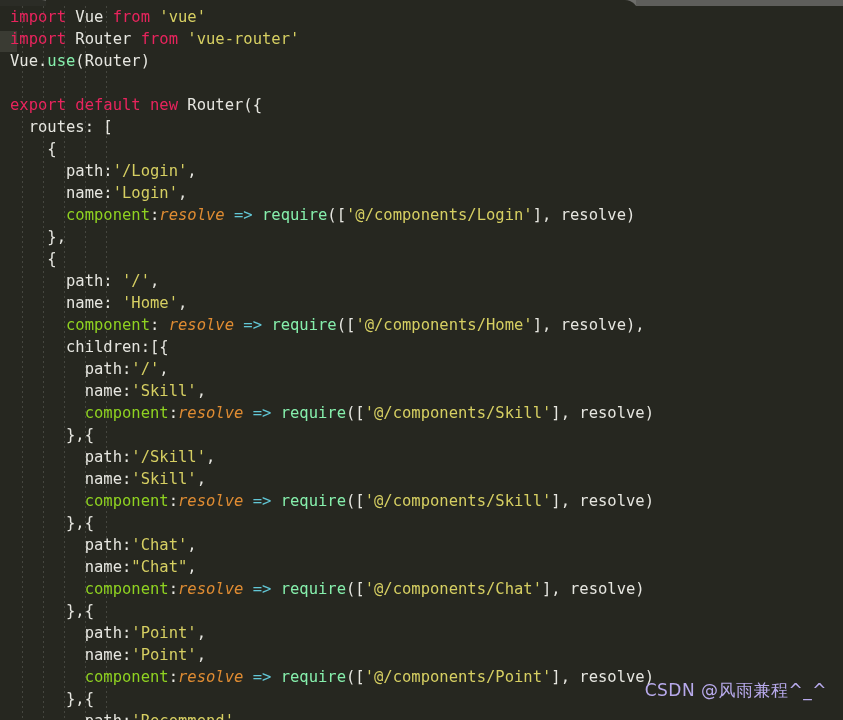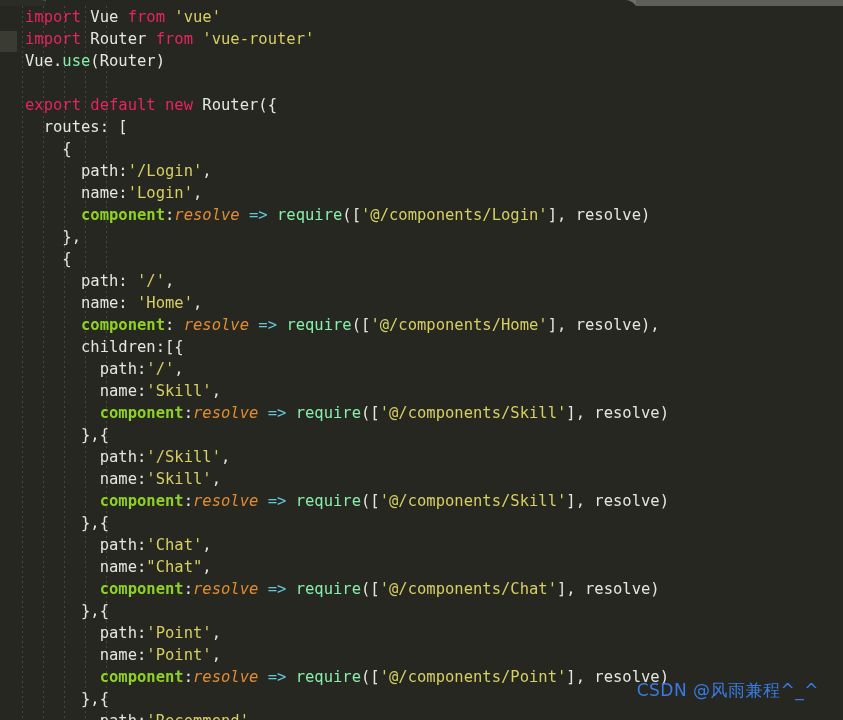--- a/index.html
+++ b/index.html
@@ -107,39 +107,39 @@
     padding: 0;
     margin: 0;
     white-space: pre;
     font-family: "DejaVu Sans Mono", "Liberation Mono", monospace;
     font-size: 15.5px;
     line-height: 22px;
   }
   .ln {
     display: block;
     height: 22px;
-    padding-left: 25px;
+    padding-left: 10px;
     white-space: pre;
   }
 
   
   .t-kw    { color: #e8245d; }            
   .t-plain { color: #e6e6e0; }            
   .t-str   { color: #d6cf62; }            
   .t-fn    { color: #86efac; }            
-  .t-prop  { color: #8fd221; font-weight: bold; }            
+  .t-prop  { color: #8fd221; }            
   .t-param { color: #e08c32; font-style: italic; }  
   .t-op    { color: #62c7d6; }            
 
   
   #watermark {
     position: absolute;
-    right: 24px;
+    right: 16px;
     bottom: 18px;
-    color: #3b82f6;
+    color: #c4b5fd;
     font-family: "DejaVu Sans", "Liberation Sans", sans-serif;
     font-size: 17px;
     letter-spacing: 0.5px;
     opacity: 0.92;
     white-space: nowrap;
     pointer-events: none;
   }
 </style>
 </head>
 <body>

